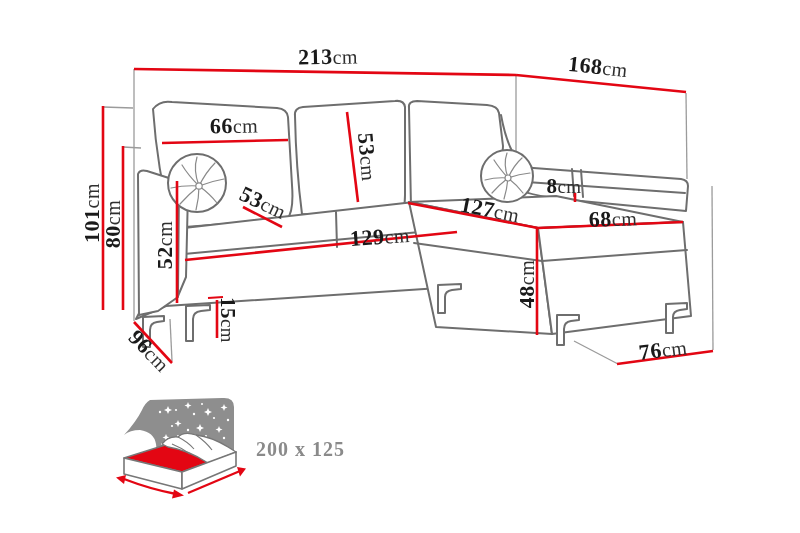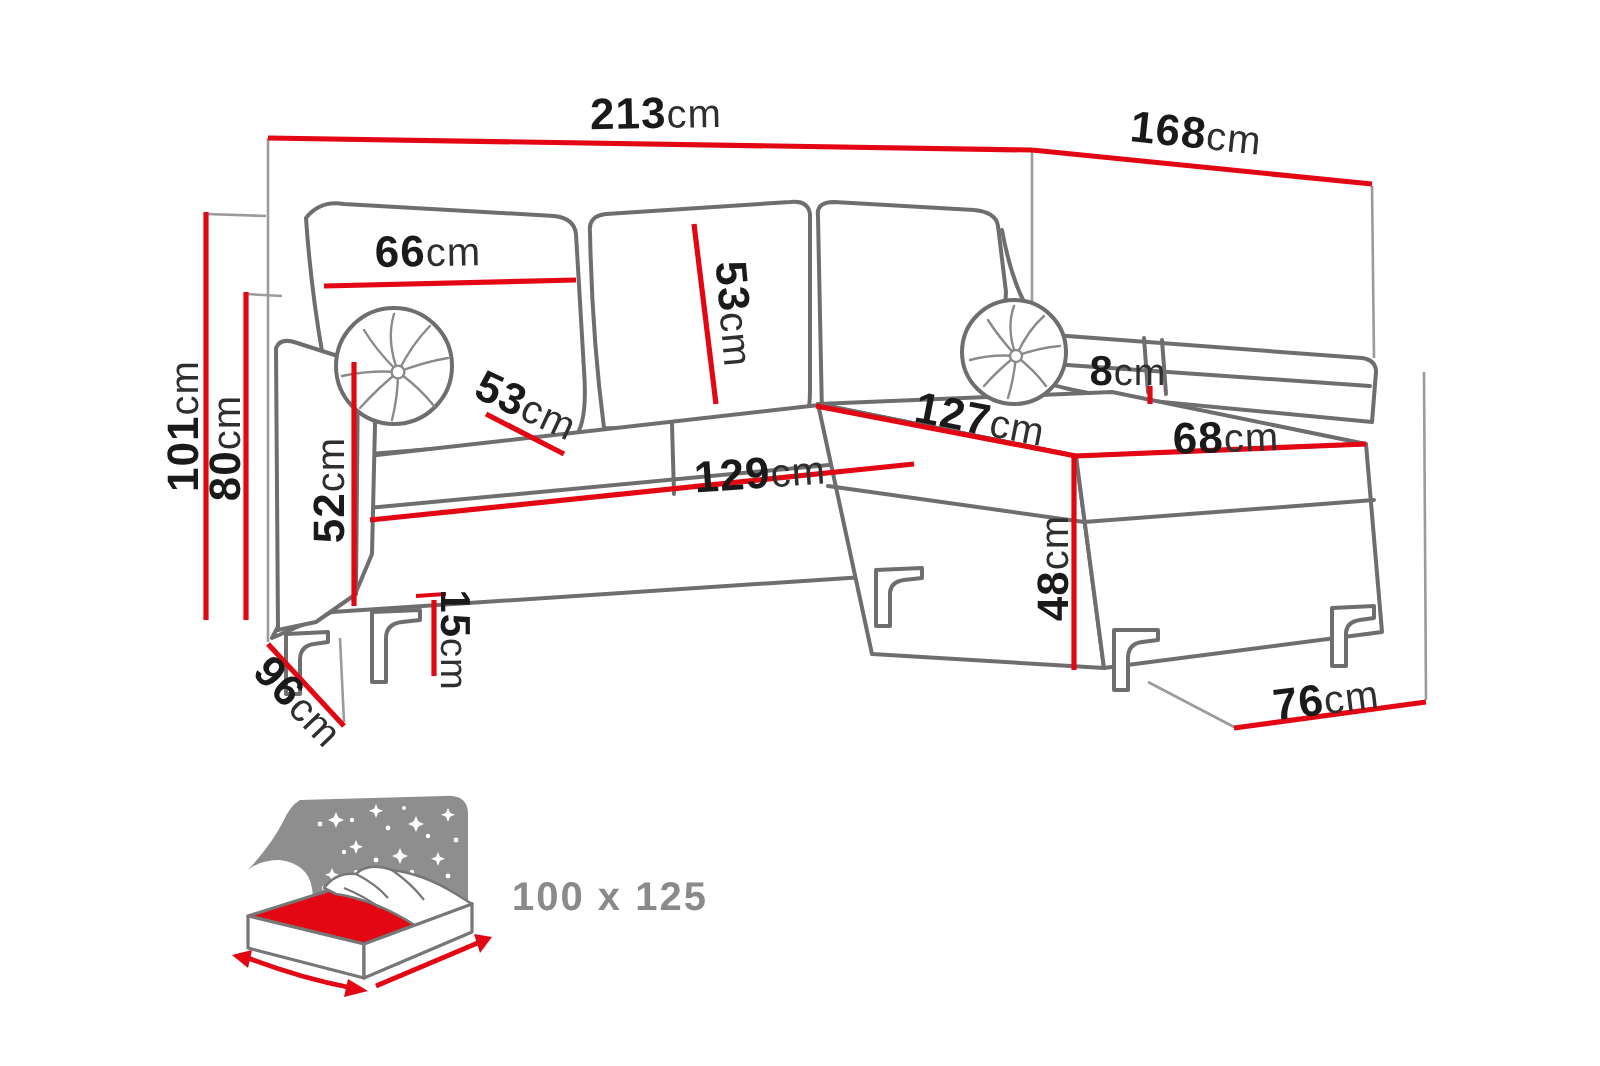--- a/index.html
+++ b/index.html
@@ -1,18 +1,18 @@
 <!DOCTYPE html>
 <html><head>
 <meta charset="utf-8">
 <style>
   html,body{margin:0;padding:0;background:#fff;}
   .canvas{
     position:relative;width:800px;height:533px;background:#ffffff;overflow:hidden;
-    font-family:Liberation Sans, sans-serif;
+    font-family:Liberation Serif, serif;
   }
   .canvas svg{position:absolute;left:0;top:0;}
   .dim-label{
     position:absolute;white-space:nowrap;color:#1a1a1a;line-height:1;
     transform-origin:center center;
   }
   .dim-label .num{font-weight:700;font-size:22px;letter-spacing:.5px;}
   .dim-label .unit{font-weight:400;font-size:20px;color:#2f2f2f;letter-spacing:.5px;}
   .small .num{font-size:21px;}
   .small .unit{font-size:19px;}
@@ -177,21 +177,21 @@
   </div>
 
   <div class="dim-label" style="left:113px;top:224px;transform:translate(-50%,-50%) rotate(-90deg);">
     <span class="num">80</span><span class="unit">cm</span>
   </div>
 
   <div class="dim-label" style="left:149px;top:351px;transform:translate(-50%,-50%) rotate(46deg);">
     <span class="num">96</span><span class="unit">cm</span>
   </div>
 
-  <div class="dim-label" style="left:214px;top:126px;transform:translate(-50%,-50%) rotate(-1deg);">
+  <div class="dim-label" style="left:234px;top:126px;transform:translate(-50%,-50%) rotate(-1deg);">
     <span class="num">66</span><span class="unit">cm</span>
   </div>
 
   <div class="dim-label" style="left:367px;top:157px;transform:translate(-50%,-50%) rotate(85deg);">
     <span class="num">53</span><span class="unit">cm</span>
   </div>
 
   <div class="dim-label" style="left:263px;top:203px;transform:translate(-50%,-50%) rotate(25deg);">
     <span class="num">53</span><span class="unit">cm</span>
   </div>
@@ -221,15 +221,15 @@
   </div>
 
   <div class="dim-label small" style="left:227px;top:320px;transform:translate(-50%,-50%) rotate(90deg);">
     <span class="num">15</span><span class="unit">cm</span>
   </div>
 
   <div class="dim-label" style="left:663px;top:350px;transform:translate(-50%,-50%) rotate(-7deg);">
     <span class="num">76</span><span class="unit">cm</span>
   </div>
 
-  <div class="icon-label" style="left:256px;top:438px;">100 x 125</div>
+  <div class="icon-label" style="left:256px;top:438px;">200 x 125</div>
 
 </div>
 
 </body></html>

